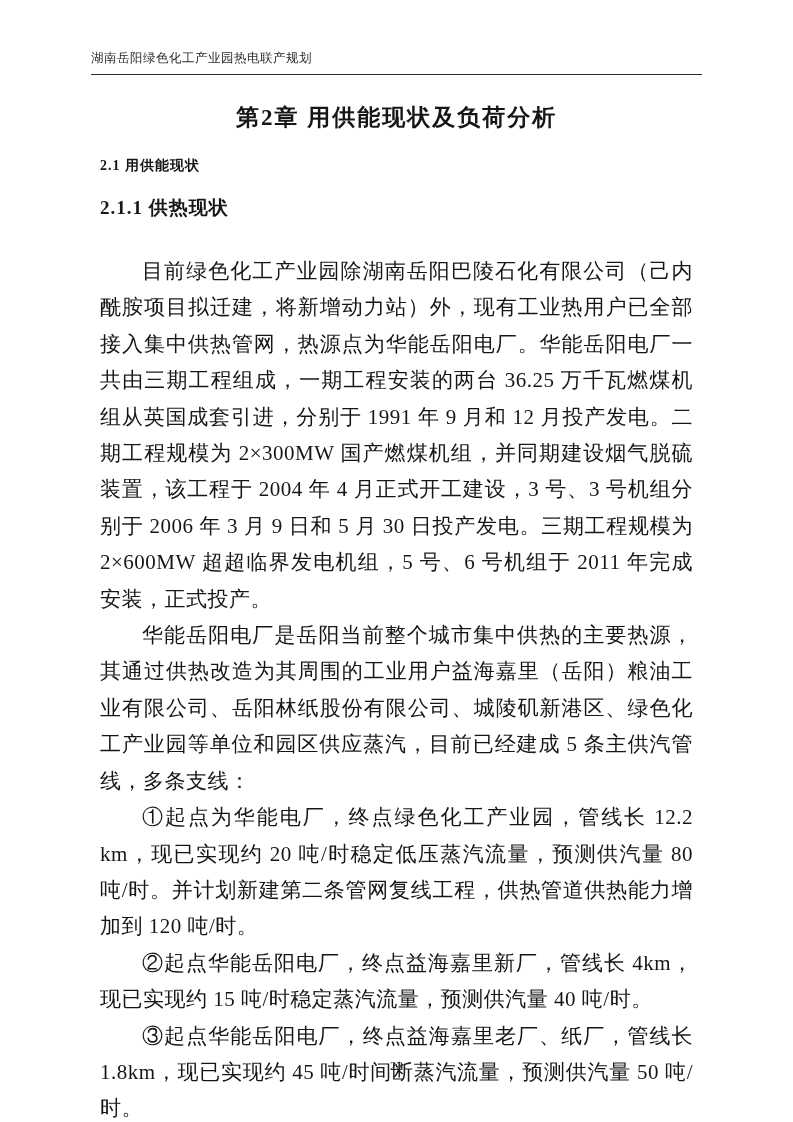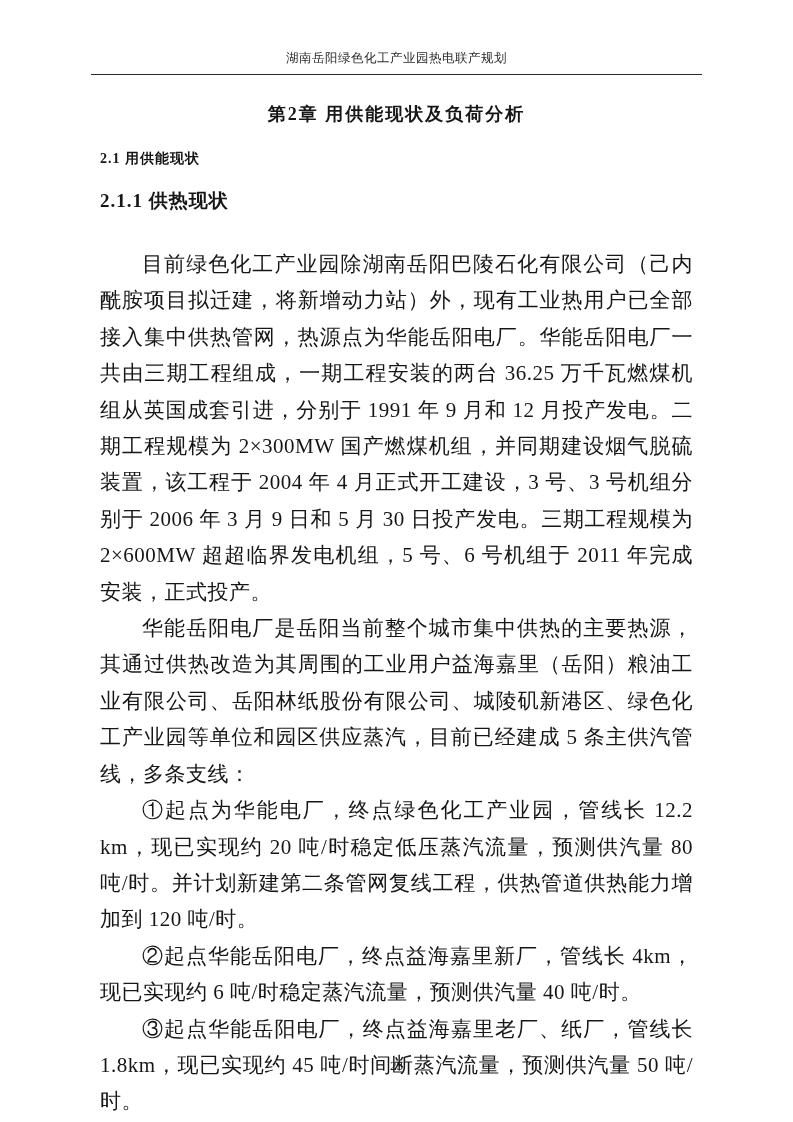--- a/index.html
+++ b/index.html
@@ -17,36 +17,36 @@
     overflow: hidden;
     box-sizing: border-box;
   }
   .header {
     position: absolute;
     top: 50px;
     left: 91px;
     right: 91px;
     border-bottom: 1.5px solid #2a2a2a;
     padding-bottom: 7px;
-    text-align: center;
+    text-align: left;
   }
   .header-text {
     font-size: 12.5px;
     letter-spacing: 0.5px;
     color: #2a2a2a;
   }
   .content {
     position: absolute;
     top: 88px;
     left: 100px;
     right: 100px;
   }
   .chapter-title {
     text-align: center;
-    font-size: 18px;
+    font-size: 23px;
     font-weight: bold;
     letter-spacing: 2px;
     margin: 14px 0 24px 0;
   }
   .section-heading {
     font-size: 14px;
     font-weight: bold;
     letter-spacing: 1px;
     margin: 0 0 20px 0;
   }
@@ -93,21 +93,21 @@
     <h2 class="section-heading">2.1 用供能现状</h2>
 
     <h3 class="subsection-heading">2.1.1 供热现状</h3>
 
     <p class="body-paragraph">目前绿色化工产业园除湖南岳阳巴陵石化有限公司（己内酰胺项目拟迁建，将新增动力站）外，现有工业热用户已全部接入集中供热管网，热源点为华能岳阳电厂。华能岳阳电厂一共由三期工程组成，一期工程安装的两台 36.25 万千瓦燃煤机组从英国成套引进，分别于 1991 年 9 月和 12 月投产发电。二期工程规模为 2×300MW 国产燃煤机组，并同期建设烟气脱硫装置，该工程于 2004 年 4 月正式开工建设，3 号、3 号机组分别于 2006 年 3 月 9 日和 5 月 30 日投产发电。三期工程规模为 2×600MW 超超临界发电机组，5 号、6 号机组于 2011 年完成安装，正式投产。</p>
 
     <p class="body-paragraph">华能岳阳电厂是岳阳当前整个城市集中供热的主要热源，其通过供热改造为其周围的工业用户益海嘉里（岳阳）粮油工业有限公司、岳阳林纸股份有限公司、城陵矶新港区、绿色化工产业园等单位和园区供应蒸汽，目前已经建成 5 条主供汽管线，多条支线：</p>
 
     <p class="body-paragraph">①起点为华能电厂，终点绿色化工产业园，管线长 12.2 km，现已实现约 20 吨/时稳定低压蒸汽流量，预测供汽量 80 吨/时。并计划新建第二条管网复线工程，供热管道供热能力增加到 120 吨/时。</p>
 
-    <p class="body-paragraph">②起点华能岳阳电厂，终点益海嘉里新厂，管线长 4km，现已实现约 6 吨/时稳定蒸汽流量，预测供汽量 40 吨/时。</p>
+    <p class="body-paragraph">②起点华能岳阳电厂，终点益海嘉里新厂，管线长 4km，现已实现约 15 吨/时稳定蒸汽流量，预测供汽量 40 吨/时。</p>
 
     <p class="body-paragraph">③起点华能岳阳电厂，终点益海嘉里老厂、纸厂，管线长 1.8km，现已实现约 45 吨/时间断蒸汽流量，预测供汽量 50 吨/时。</p>
 
     <p class="body-paragraph">支线：电厂至城陵矶临港新区新材料园支管线，起点松阳湖路与长江大道交汇处蒸汽母管，终点巴陵油库，支线长 3km。现已实现约</p>
   </div>
 
   <div class="footer">
     <span class="page-number">23</span>
   </div>
 

